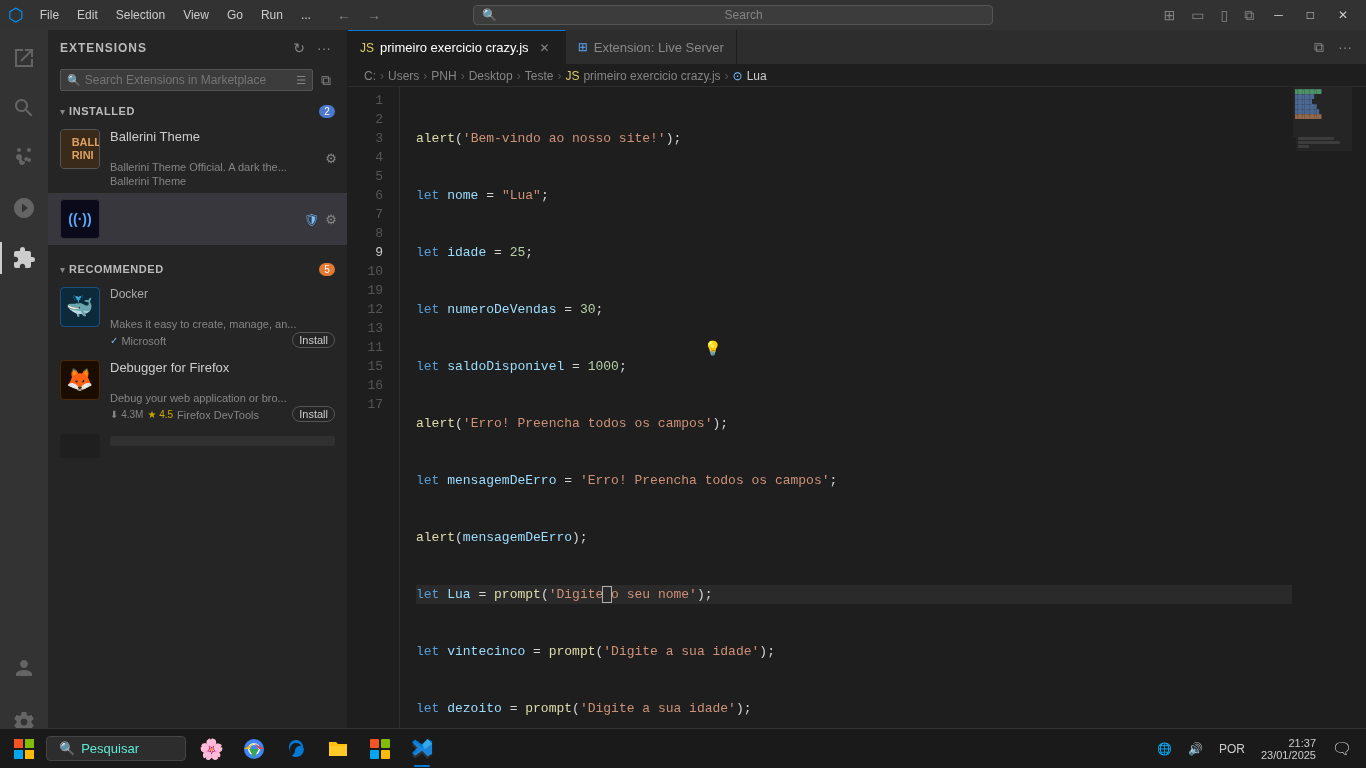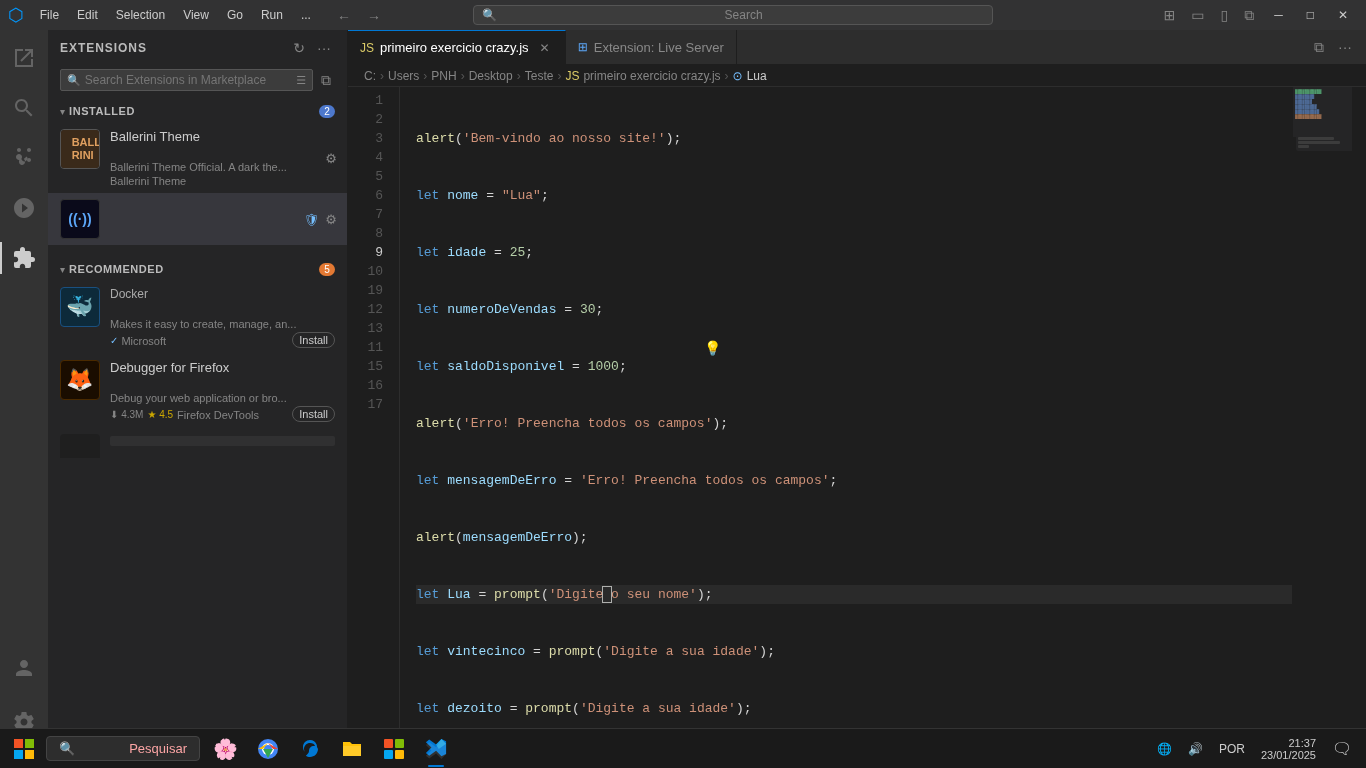--- a/index.html
+++ b/index.html
@@ -242,21 +242,21 @@
     .taskbar-start {
       width: 40px; height: 40px; display: flex; align-items: center; justify-content: center;
       cursor: pointer;
     }
     .taskbar-search-box {
       display: flex; align-items: center; gap: 6px; background: #2d2d2d;
       border: 1px solid #444; border-radius: 4px; padding: 4px 12px;
       cursor: pointer; min-width: 140px;
     }
     .taskbar-search-icon { color: #858585; font-size: 13px; }
-    .taskbar-search-text { color: #fca5a5; font-size: 13px; margin-left: 48px; }
+    .taskbar-search-text { color: #5eead4; font-size: 13px; }
     .taskbar-apps { display: flex; align-items: center; gap: 2px; margin-left: 4px; }
     .taskbar-app {
       width: 40px; height: 40px; display: flex; align-items: center; justify-content: center;
       cursor: pointer; border-radius: 4px; font-size: 20px; position: relative;
     }
     .taskbar-app.active::after {
       content: ''; position: absolute; bottom: 2px; left: 50%; transform: translateX(-50%);
       width: 16px; height: 2px; background: #0078d4; border-radius: 1px;
     }
     .taskbar-right { margin-left: auto; display: flex; align-items: center; gap: 4px; padding-right: 4px; }

